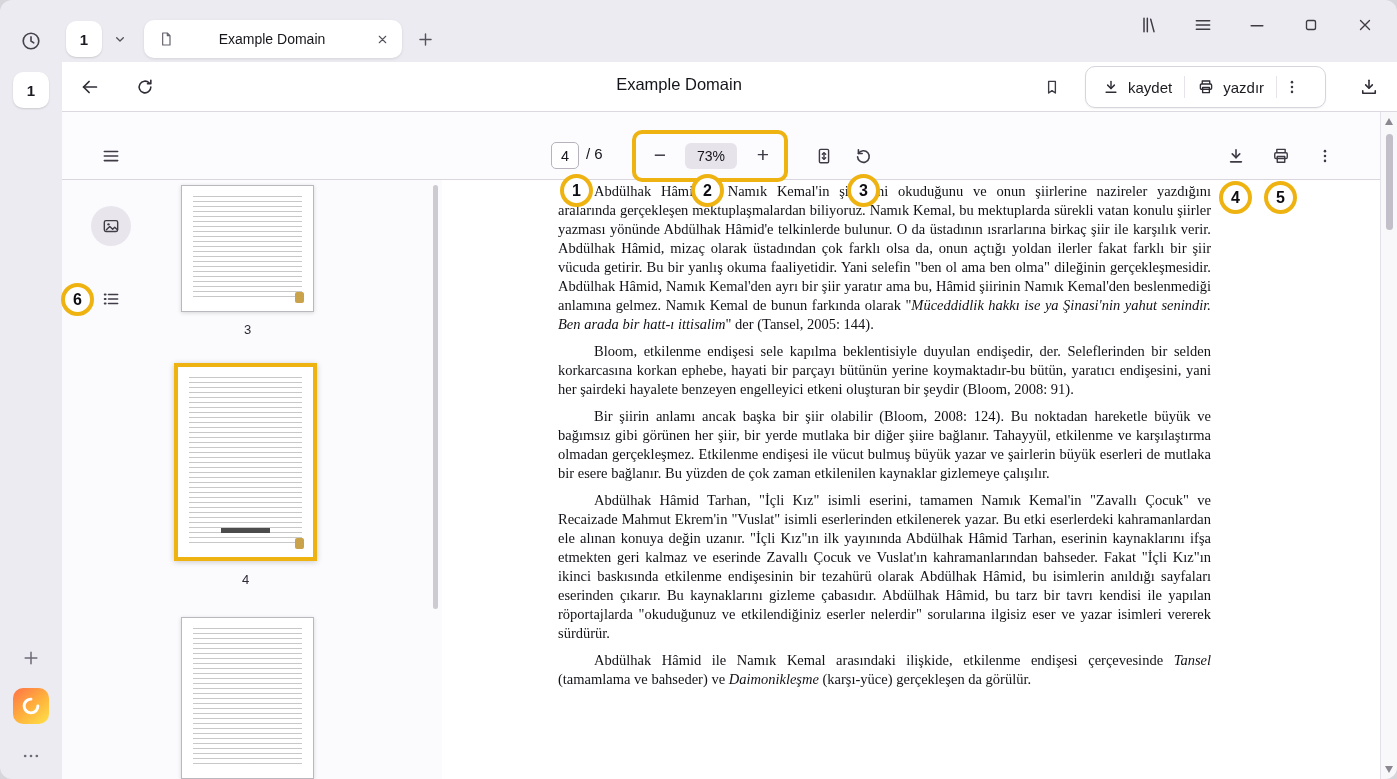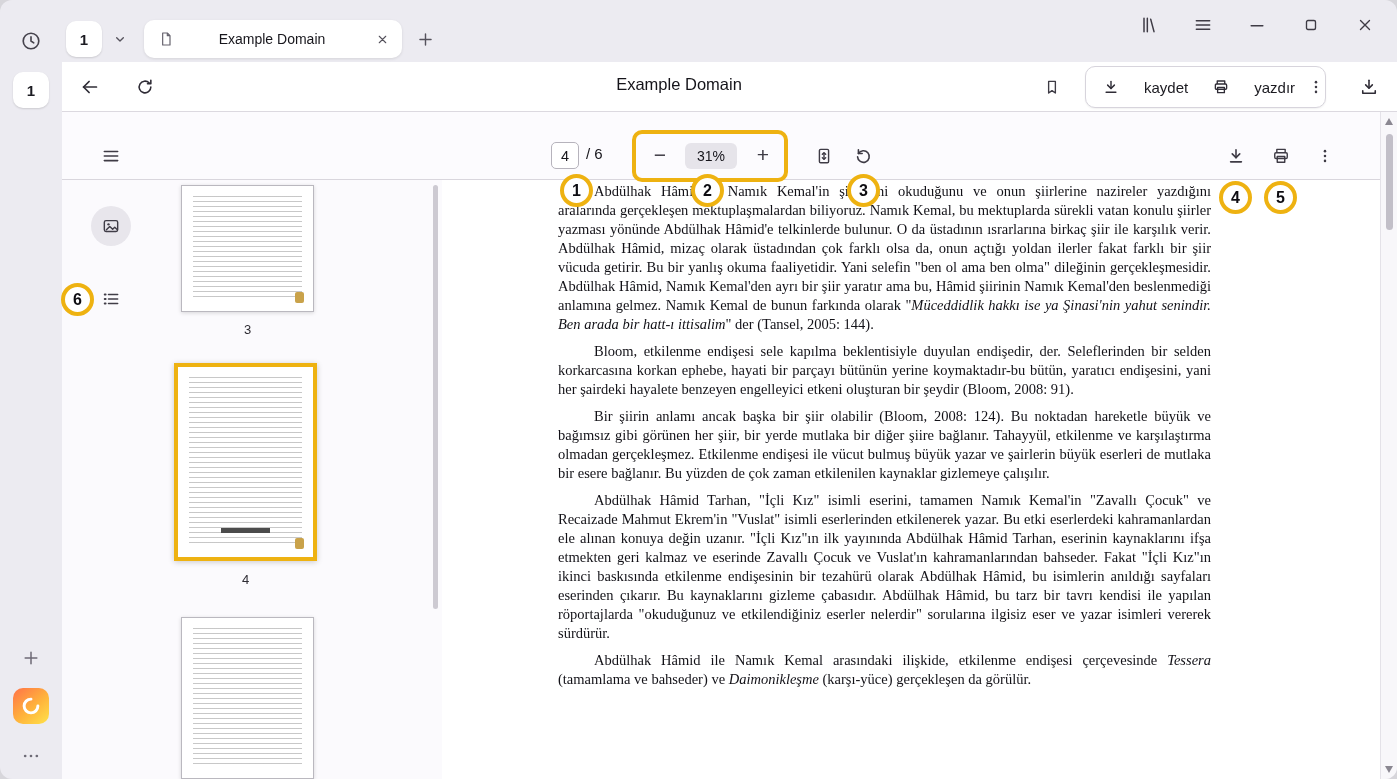--- a/index.html
+++ b/index.html
@@ -40,21 +40,21 @@
   .navbar{position:absolute;left:62px;top:62px;width:1335px;height:50px;background:#fff;border-bottom:1px solid #dcd9e0;}
   .nav-back{position:absolute;left:13px;top:10px;width:30px;height:30px;color:#2f2c36;}
   .nav-reload{position:absolute;left:68px;top:10px;width:30px;height:30px;color:#2f2c36;}
   .url-pill{position:absolute;left:112px;top:9px;height:32px;width:184px;background:#dbd8e0;border-radius:9px;
             display:flex;align-items:center;gap:8px;padding:0 12px;}
   .url-text{font-size:14.5px;color:#55515d;}
   .nav-title{position:absolute;left:617px;top:13px;transform:translateX(-50%);font-size:16.5px;color:#15141a;white-space:nowrap;}
   .bookmark-btn{position:absolute;left:975px;top:10px;width:30px;height:30px;color:#3e3b45;}
   .actions-card{position:absolute;left:1023px;top:4px;height:42px;width:241px;background:#fff;border:1px solid #d7d4dc;
                 border-radius:10px;display:flex;align-items:center;padding:0 4px;box-shadow:0 1px 2px rgba(0,0,0,.06);}
-  .action-btn{display:flex;align-items:center;gap:24px;border:0;background:transparent;font-size:15px;color:#1b1a20;
+  .action-btn{display:flex;align-items:center;gap:8px;border:0;background:transparent;font-size:15px;color:#1b1a20;
               padding:0 12px;height:34px;border-radius:8px;}
   .action-btn svg{color:#2f2c36;}
   .vdiv{width:1px;height:22px;background:#e6e4ea;}
   .more-actions{width:30px;height:34px;color:#3e3b45;}
   .downloads-btn{position:absolute;left:1292px;top:10px;width:30px;height:30px;color:#2f2c36;}
 
   
   .pdf-toolbar{position:absolute;left:62px;top:112px;width:1318px;height:68px;background:#fcfbfe;border-bottom:1px solid #d9d6dd;}
   .pt-toggle{position:absolute;left:34px;top:29px;width:30px;height:30px;color:#3e3b45;}
   .pdf-filename{position:absolute;left:88px;top:24px;font-size:15px;font-weight:500;color:#121118;max-width:398px;
@@ -259,21 +259,21 @@
 
   <div class="pdf-toolbar">
     <button class="icon-btn pt-toggle">
       <svg width="20" height="20" viewBox="0 0 24 24" fill="none" stroke="currentColor" stroke-width="1.9" stroke-linecap="round">
           <path d="M4 6.5h16M4 12h16M4 17.5h16"></path>
         </svg>
     </button>
     <div class="page-box">4</div>
     <span class="page-of">/ 6</span>
     <button class="zoom-out">−</button>
-    <div class="zoom-pill">31%</div>
+    <div class="zoom-pill">73%</div>
     <button class="zoom-in">+</button>
     <button class="icon-btn pt-ib pt-fit">
       <svg width="20" height="20" viewBox="0 0 24 24" fill="none" stroke="currentColor" stroke-width="1.7" stroke-linecap="round" stroke-linejoin="round">
           <rect x="6.5" y="4" width="11" height="16" rx="1.5"></rect>
           <path d="M12 8.5v7"></path>
           <path d="M10 10l2-2 2 2"></path>
           <path d="M10 14l2 2 2-2"></path>
         </svg>
     </button>
     <button class="icon-btn pt-ib pt-rotate">
@@ -335,21 +335,21 @@
         <div class="page-lines"></div>
       </div>
       <div class="panel-scroll"></div>
     </div>
     <div class="page-area">
       <div class="pdf-text">
           <p class="para"><span>Abdülhak Hâmid'in, Namık Kemal'in şiirlerini okuduğunu ve onun şiirlerine nazireler yazdığını aralarında gerçekleşen mektuplaşmalardan biliyoruz. Namık Kemal, bu mektuplarda sürekli vatan konulu şiirler yazması yönünde Abdülhak Hâmid'e telkinlerde bulunur. O da üstadının ısrarlarına birkaç şiir ile karşılık verir. Abdülhak Hâmid, mizaç olarak üstadından çok farklı olsa da, onun açtığı yoldan ilerler fakat farklı bir şiir vücuda getirir. Bu bir yanlış okuma faaliyetidir. Yani selefin "ben ol ama ben olma" dileğinin gerçekleşmesidir. Abdülhak Hâmid, Namık Kemal'den ayrı bir şiir yaratır ama bu, Hâmid şiirinin Namık Kemal'den beslenmediği anlamına gelmez. Namık Kemal de bunun farkında olarak "</span><span class="it">Müceddidlik hakkı ise ya Şinasi'nin yahut senindir. Ben arada bir hatt-ı ittisalim</span><span>" der (Tansel, 2005: 144).</span></p>
           <p class="para"><span>Bloom, etkilenme endişesi sele kapılma beklentisiyle duyulan endişedir, der. Seleflerinden bir selden korkarcasına korkan ephebe, hayati bir parçayı bütünün yerine koymaktadır-bu bütün, yaratıcı endişesini, yani her şairdeki hayalete benzeyen engelleyici etkeni oluşturan bir şeydir (Bloom, 2008: 91).</span></p>
           <p class="para"><span>Bir şiirin anlamı ancak başka bir şiir olabilir (Bloom, 2008: 124). Bu noktadan hareketle büyük ve bağımsız gibi görünen her şiir, bir yerde mutlaka bir diğer şiire bağlanır. Tahayyül, etkilenme ve karşılaştırma olmadan gerçekleşmez. Etkilenme endişesi ile vücut bulmuş büyük yazar ve şairlerin büyük eserleri de mutlaka bir esere bağlanır. Bu yüzden de çok zaman etkilenilen kaynaklar gizlemeye çalışılır.</span></p>
           <p class="para"><span>Abdülhak Hâmid Tarhan, "İçli Kız" isimli eserini, tamamen Namık Kemal'in "Zavallı Çocuk" ve Recaizade Mahmut Ekrem'in "Vuslat" isimli eserlerinden etkilenerek yazar. Bu etki eserlerdeki kahramanlardan ele alınan konuya değin uzanır. "İçli Kız"ın ilk yayınında Abdülhak Hâmid Tarhan, eserinin kaynaklarını ifşa etmekten geri kalmaz ve eserinde Zavallı Çocuk ve Vuslat'ın kahramanlarından bahseder. Fakat "İçli Kız"ın ikinci baskısında etkilenme endişesinin bir tezahürü olarak Abdülhak Hâmid, bu isimlerin anıldığı sayfaları eserinden çıkarır. Bu kaynaklarını gizleme çabasıdır. Abdülhak Hâmid, bu tarz bir tavrı kendisi ile yapılan röportajlarda "okuduğunuz ve etkilendiğiniz eserler nelerdir" sorularına ilgisiz eser ve yazar isimleri vererek sürdürür.</span></p>
-          <p class="para"><span>Abdülhak Hâmid ile Namık Kemal arasındaki ilişkide, etkilenme endişesi çerçevesinde </span><span class="it">Tessera</span><span> (tamamlama ve bahseder) ve </span><span class="it">Daimonikleşme</span><span> (karşı-yüce) gerçekleşen da görülür.</span></p>
+          <p class="para"><span>Abdülhak Hâmid ile Namık Kemal arasındaki ilişkide, etkilenme endişesi çerçevesinde </span><span class="it">Tansel</span><span> (tamamlama ve bahseder) ve </span><span class="it">Daimonikleşme</span><span> (karşı-yüce) gerçekleşen da görülür.</span></p>
         </div>
     </div>
   </div>
 
   <div class="scrollbar">
     <div class="sb-up"></div>
     <div class="sb-thumb"></div>
     <div class="sb-down"></div>
   </div>
 

